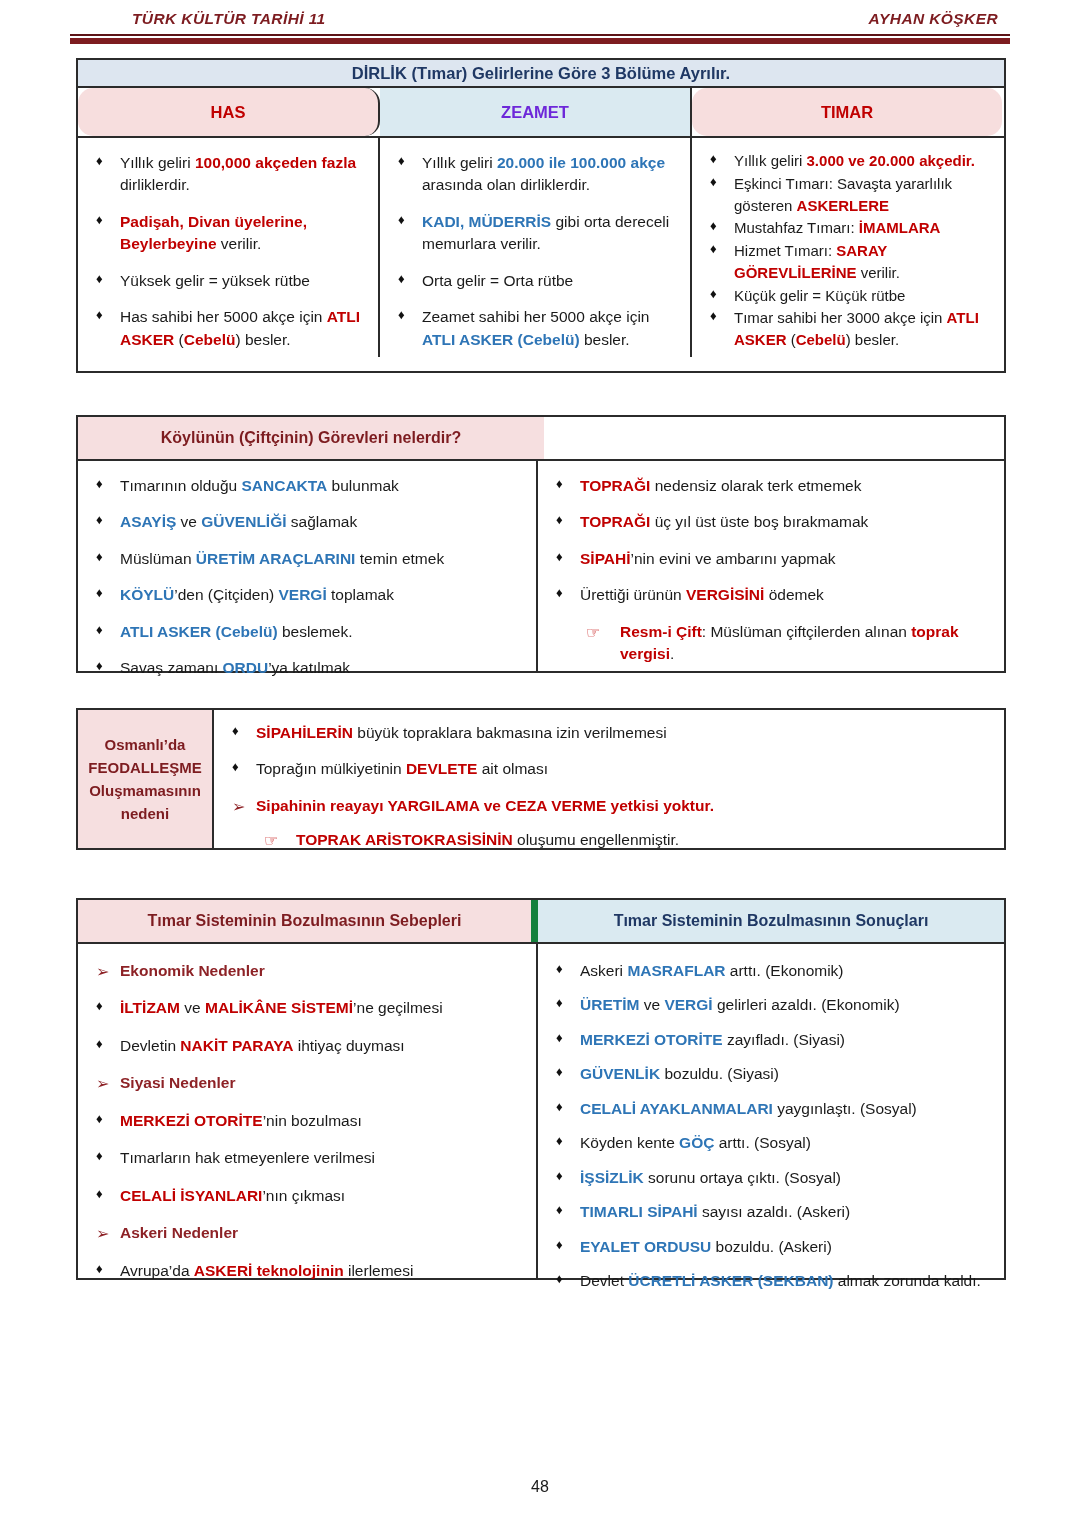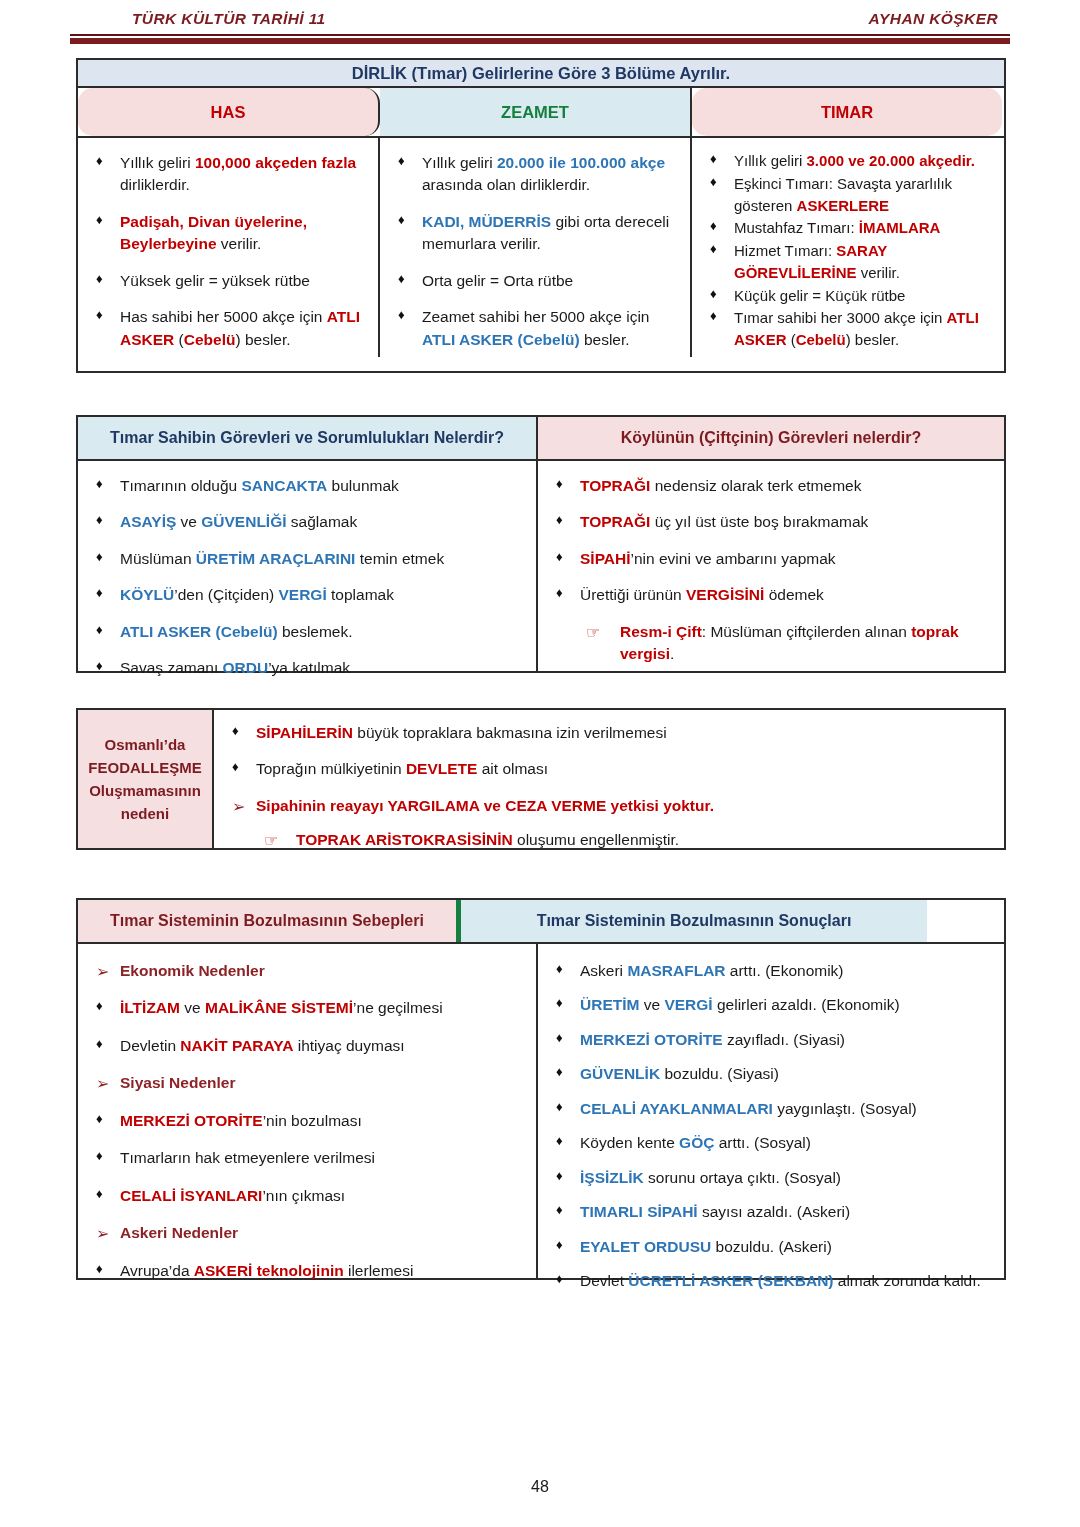--- a/index.html
+++ b/index.html
@@ -42,21 +42,21 @@
   .hdr{
     box-sizing:border-box;
     text-align:center;
     font-weight:bold;
     display:flex; align-items:center; justify-content:center;
   }
   .hdr.blue{ background:#dde6f0; color:#1f3864; }
   .hdr.lightblue{ background:#daeaf1; color:#1f3864; }
   .hdr.pink{ background:#f6dfe0; color:#7d1c20; }
   .hdr.pinkred{ background:#f7dede; color:#c00000;border-radius:15px; }
-  .hdr.pinkblue-t{ background:#daeaf1; color:#15803d; }
+  .hdr.pinkblue-t{ background:#daeaf1; color:#6d28d9; }
 
   .row{ display:flex; align-items:stretch; }
   .cell{ box-sizing:border-box; }
 
   ul.bl{ list-style:none; margin:0; padding:0; }
   ul.bl li{
     position:relative;
     padding-left:42px;
     font-size:15.5px;
     line-height:1.45;
@@ -126,21 +126,20 @@
             <li style="margin-bottom:1px;font-size:15px;"><span class="bu dia">♦</span><span><span class="n">Hizmet Tımarı: </span><span class="r">SARAY GÖREVLİLERİNE</span><span class="n"> verilir.</span></span></li>
             <li style="margin-bottom:1px;font-size:15px;"><span class="bu dia">♦</span><span><span class="n">Küçük gelir = Küçük rütbe</span></span></li>
             <li style="margin-bottom:1px;font-size:15px;"><span class="bu dia">♦</span><span><span class="n">Tımar sahibi her 3000 akçe için </span><span class="r">ATLI ASKER</span><span class="n"> (</span><span class="r">Cebelü</span><span class="n">) besler.</span></span></li>
           </ul>
         </div>
     </div>
   </div>
 
   <div class="tbl" id="t2" style="left:76px; top:415px; width:930px; height:258px;">
     <div class="row" style="height:42px;">
-      <div class="cell hdr lightblue" id="t2-hl" style="width:460px; font-size:16px; border-right:2px solid #2b2b2b;">Tımar Sahibin Görevleri ve Sorumlulukları Nelerdir?</div>
       <div class="cell hdr pink" id="t2-hr" style="width:466px; font-size:16px;">Köylünün (Çiftçinin) Görevleri nelerdir?</div>
     </div>
     <div class="row" style="height:212px; border-top:2px solid #2b2b2b;">
       <div class="cell" id="t2-cl" style="width:460px; border-right:2px solid #2b2b2b; padding:14px 6px 0 0;">
           <ul class="bl">
             <li style="margin-bottom:14px;"><span class="bu dia">♦</span><span><span class="n">Tımarının olduğu </span><span class="b">SANCAKTA</span><span class="n"> bulunmak</span></span></li>
             <li style="margin-bottom:14px;"><span class="bu dia">♦</span><span><span class="b">ASAYİŞ</span><span class="n"> ve </span><span class="b">GÜVENLİĞİ</span><span class="n"> sağlamak</span></span></li>
             <li style="margin-bottom:14px;"><span class="bu dia">♦</span><span><span class="n">Müslüman </span><span class="b">ÜRETİM ARAÇLARINI</span><span class="n"> temin etmek</span></span></li>
             <li style="margin-bottom:14px;"><span class="bu dia">♦</span><span><span class="b">KÖYLÜ</span><span class="n">’den (Çitçiden) </span><span class="b">VERGİ</span><span class="n"> toplamak</span></span></li>
             <li style="margin-bottom:14px;"><span class="bu dia">♦</span><span><span class="b">ATLI ASKER (Cebelü)</span><span class="n"> beslemek.</span></span></li>
@@ -174,21 +173,21 @@
           <ul class="bl">
             <li style="margin-bottom:12px;"><span class="bu arw">➢</span><span><span class="r">Sipahinin reayayı YARGILAMA ve CEZA VERME yetkisi yoktur.</span></span></li>
             <li style="padding-left:82px;"><span class="bu hand" style="left: 50px;">☞</span><span><span class="r">TOPRAK ARİSTOKRASİSİNİN</span><span class="n"> oluşumu engellenmiştir.</span></span></li>
           </ul>
         </div>
     </div>
   </div>
 
   <div class="tbl" id="t4" style="left:76px; top:898px; width:930px; height:382px;">
     <div class="row" style="height:42px;">
-      <div class="cell hdr pink" id="t4-hl" style="width:383px; font-size:16px; border-right:5px solid #15803d;">Tımar Sisteminin Bozulmasının Sebepleri</div>
+      <div class="cell hdr pink" id="t4-hl" style="width:460px; font-size:16px; border-right:7px solid #15803d;">Tımar Sisteminin Bozulmasının Sebepleri</div>
       <div class="cell hdr lightblue" id="t4-hr" style="width:466px; font-size:16px;">Tımar Sisteminin Bozulmasının Sonuçları</div>
     </div>
     <div class="row" style="height:336px; border-top:2px solid #2b2b2b;">
       <div class="cell" id="t4-cl" style="width:460px; border-right:2px solid #2b2b2b; padding:16px 6px 0 0;">
           <ul class="bl">
             <li style="margin-bottom:15px;"><span class="bu arw">➢</span><span><span class="dk">Ekonomik Nedenler</span></span></li>
             <li style="margin-bottom:15px;"><span class="bu dia">♦</span><span><span class="r">İLTİZAM</span><span class="n"> ve </span><span class="r">MALİKÂNE SİSTEMİ</span><span class="n">’ne geçilmesi</span></span></li>
             <li style="margin-bottom:15px;"><span class="bu dia">♦</span><span><span class="n">Devletin </span><span class="r">NAKİT PARAYA</span><span class="n"> ihtiyaç duyması</span></span></li>
             <li style="margin-bottom:15px;"><span class="bu arw">➢</span><span><span class="dk">Siyasi Nedenler</span></span></li>
             <li style="margin-bottom:15px;"><span class="bu dia">♦</span><span><span class="r">MERKEZİ OTORİTE</span><span class="n">’nin bozulması</span></span></li>

